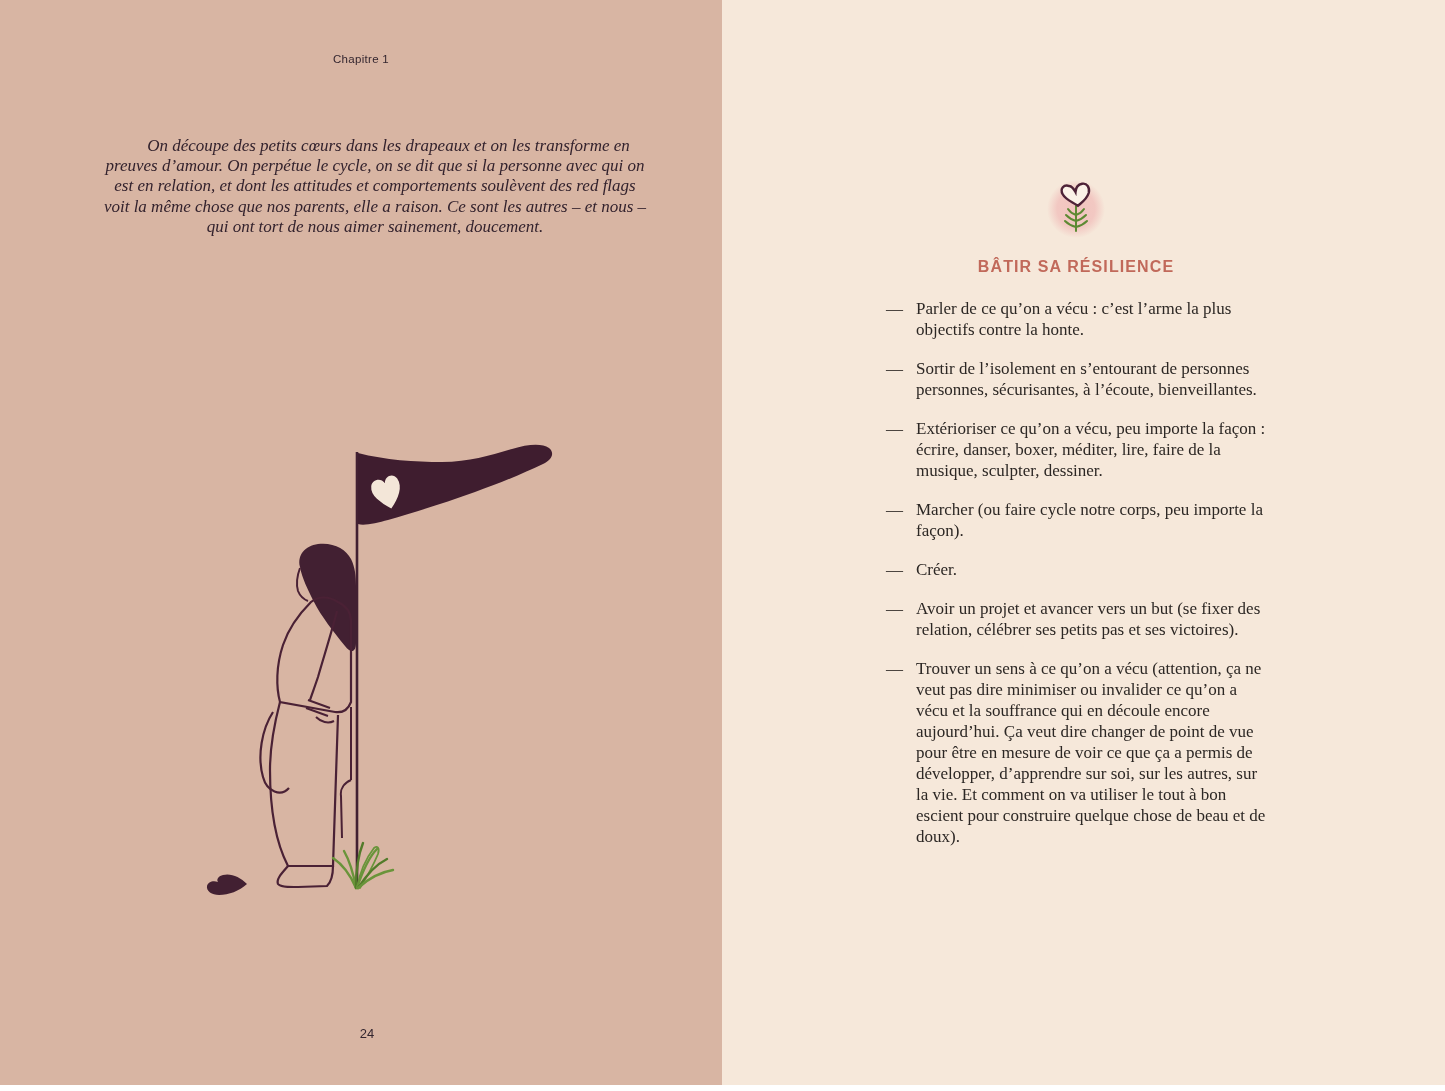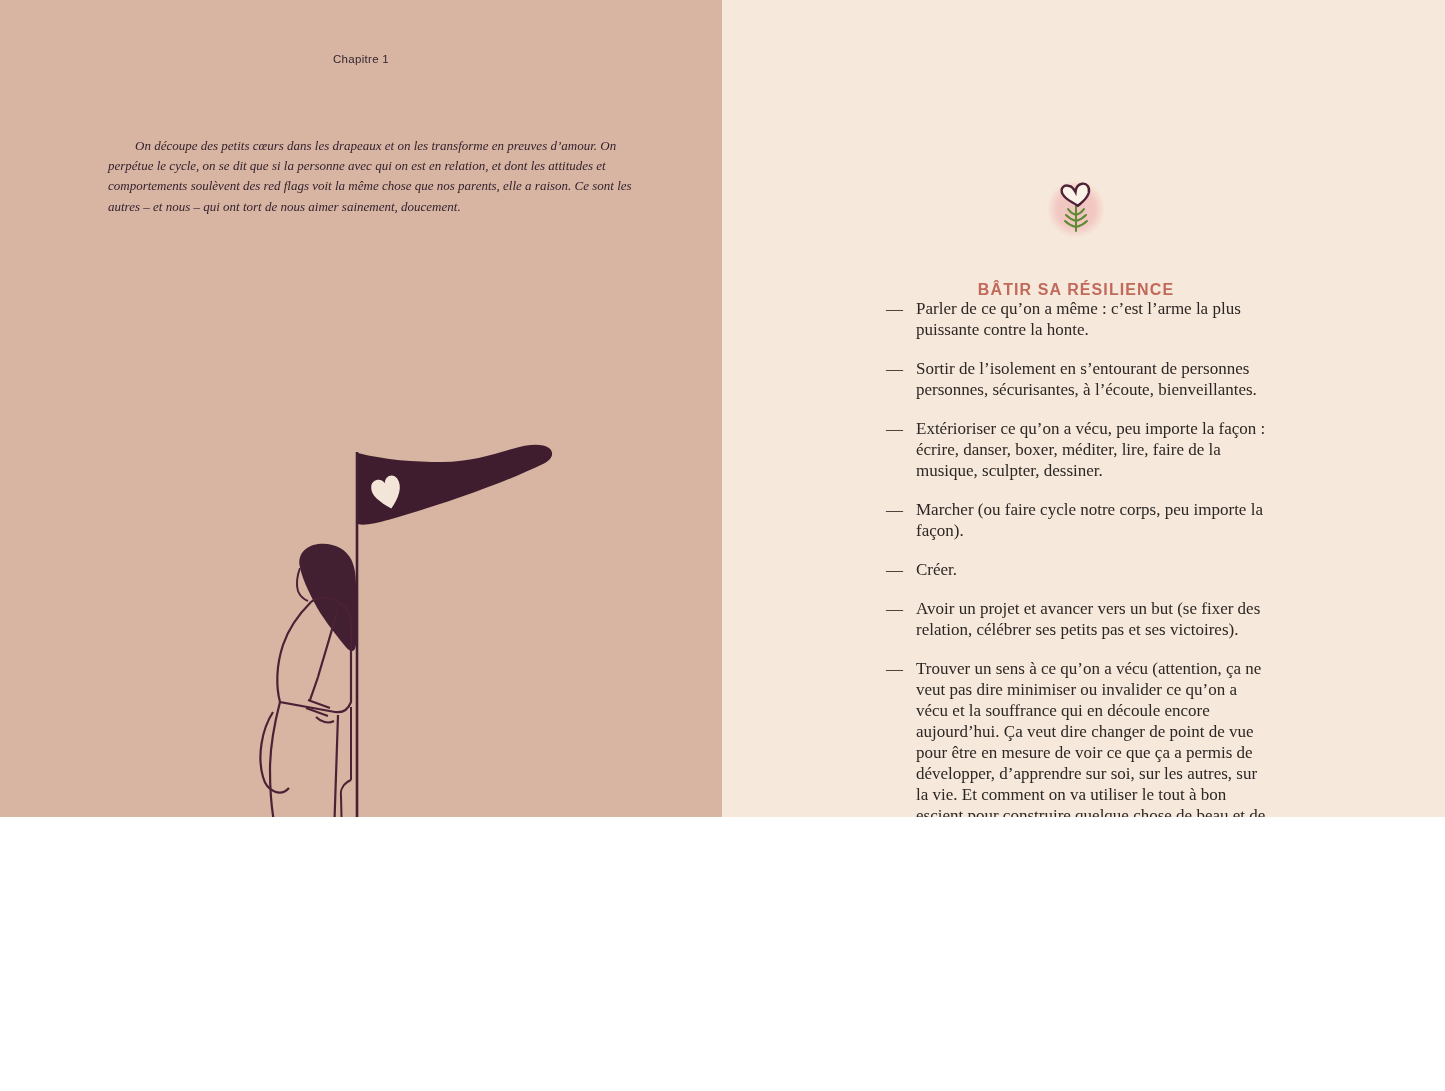--- a/index.html
+++ b/index.html
@@ -2,21 +2,21 @@
 <html><head>
 <meta charset="utf-8">
 <style>
   * { margin: 0; padding: 0; box-sizing: border-box; }
   html, body { width: 1445px; height: 1091px; }
   body { font-family: "Liberation Serif", serif; }
 
   .spread {
     position: relative;
     width: 1445px;
-    height: 817px;
+    height: 1085px;
     overflow: hidden;
     background: #737373;
   }
 
   .page {
     position: absolute;
     top: 0;
     height: 1087px;
   }
   .page.left  { left: 0;     width: 722px; background: #d8b5a3; }
@@ -49,28 +49,29 @@
     text-align: center;
     font-family: "Liberation Sans", sans-serif;
     font-size: 13px;
     color: #34262f;
     padding-left: 12px;
   }
 
   
   .body-italic {
     position: absolute;
-    left: 108px;
+    left: 102px;
     top: 136px;
     width: 546px;
     font-style: italic;
-    font-size: 13px;
+    font-size: 17px;
     line-height: 20.2px;
     color: #33222d;
     text-indent: 27px;
+    text-align: center;
   }
 
   .illus {
     position: absolute;
     left: 170px;
     top: 425px;
   }
 
   
   .content-col {
@@ -90,21 +91,20 @@
     position: absolute;
     top: 258px;
     left: 0;
     width: 100%;
     text-align: center;
     font-family: "Liberation Sans", sans-serif;
     font-weight: bold;
     font-size: 16px;
     letter-spacing: 1.1px;
     color: #c1695a;
-    margin-top: 23px;
   }
   .list {
     position: absolute;
     top: 298px;
     left: 0;
     width: 380px;
   }
   .li {
     display: flex;
     margin-bottom: 18px;
@@ -233,21 +233,21 @@
           <path d="M30,29 C25,24 19,21 17,15 C15,9 20,5 25,8 C28,9 29,12 30,15
                    C31,11 34,8 38,8 C43,8 45,13 43,18 C40,24 35,26 30,29 Z" fill="#fbf2e8" stroke="#4e2338" stroke-width="2.4" transform="rotate(-10 30 18)"></path>
         </svg>
       </div>
 
       <h2 class="section-heading">BÂTIR SA RÉSILIENCE</h2>
 
       <div class="list">
           <div class="li">
             <span class="dash">—</span>
-            <span class="li-text">Parler de ce qu’on a même : c’est l’arme la plus puissante contre la honte.</span>
+            <span class="li-text">Parler de ce qu’on a vécu : c’est l’arme la plus objectifs contre la honte.</span>
           </div>
           <div class="li">
             <span class="dash">—</span>
             <span class="li-text">Sortir de l’isolement en s’entourant de personnes personnes, sécurisantes, à l’écoute, bienveillantes.</span>
           </div>
           <div class="li">
             <span class="dash">—</span>
             <span class="li-text">Extérioriser ce qu’on a vécu, peu importe la façon : écrire, danser, boxer, méditer, lire, faire de la musique, sculpter, dessiner.</span>
           </div>
           <div class="li">

